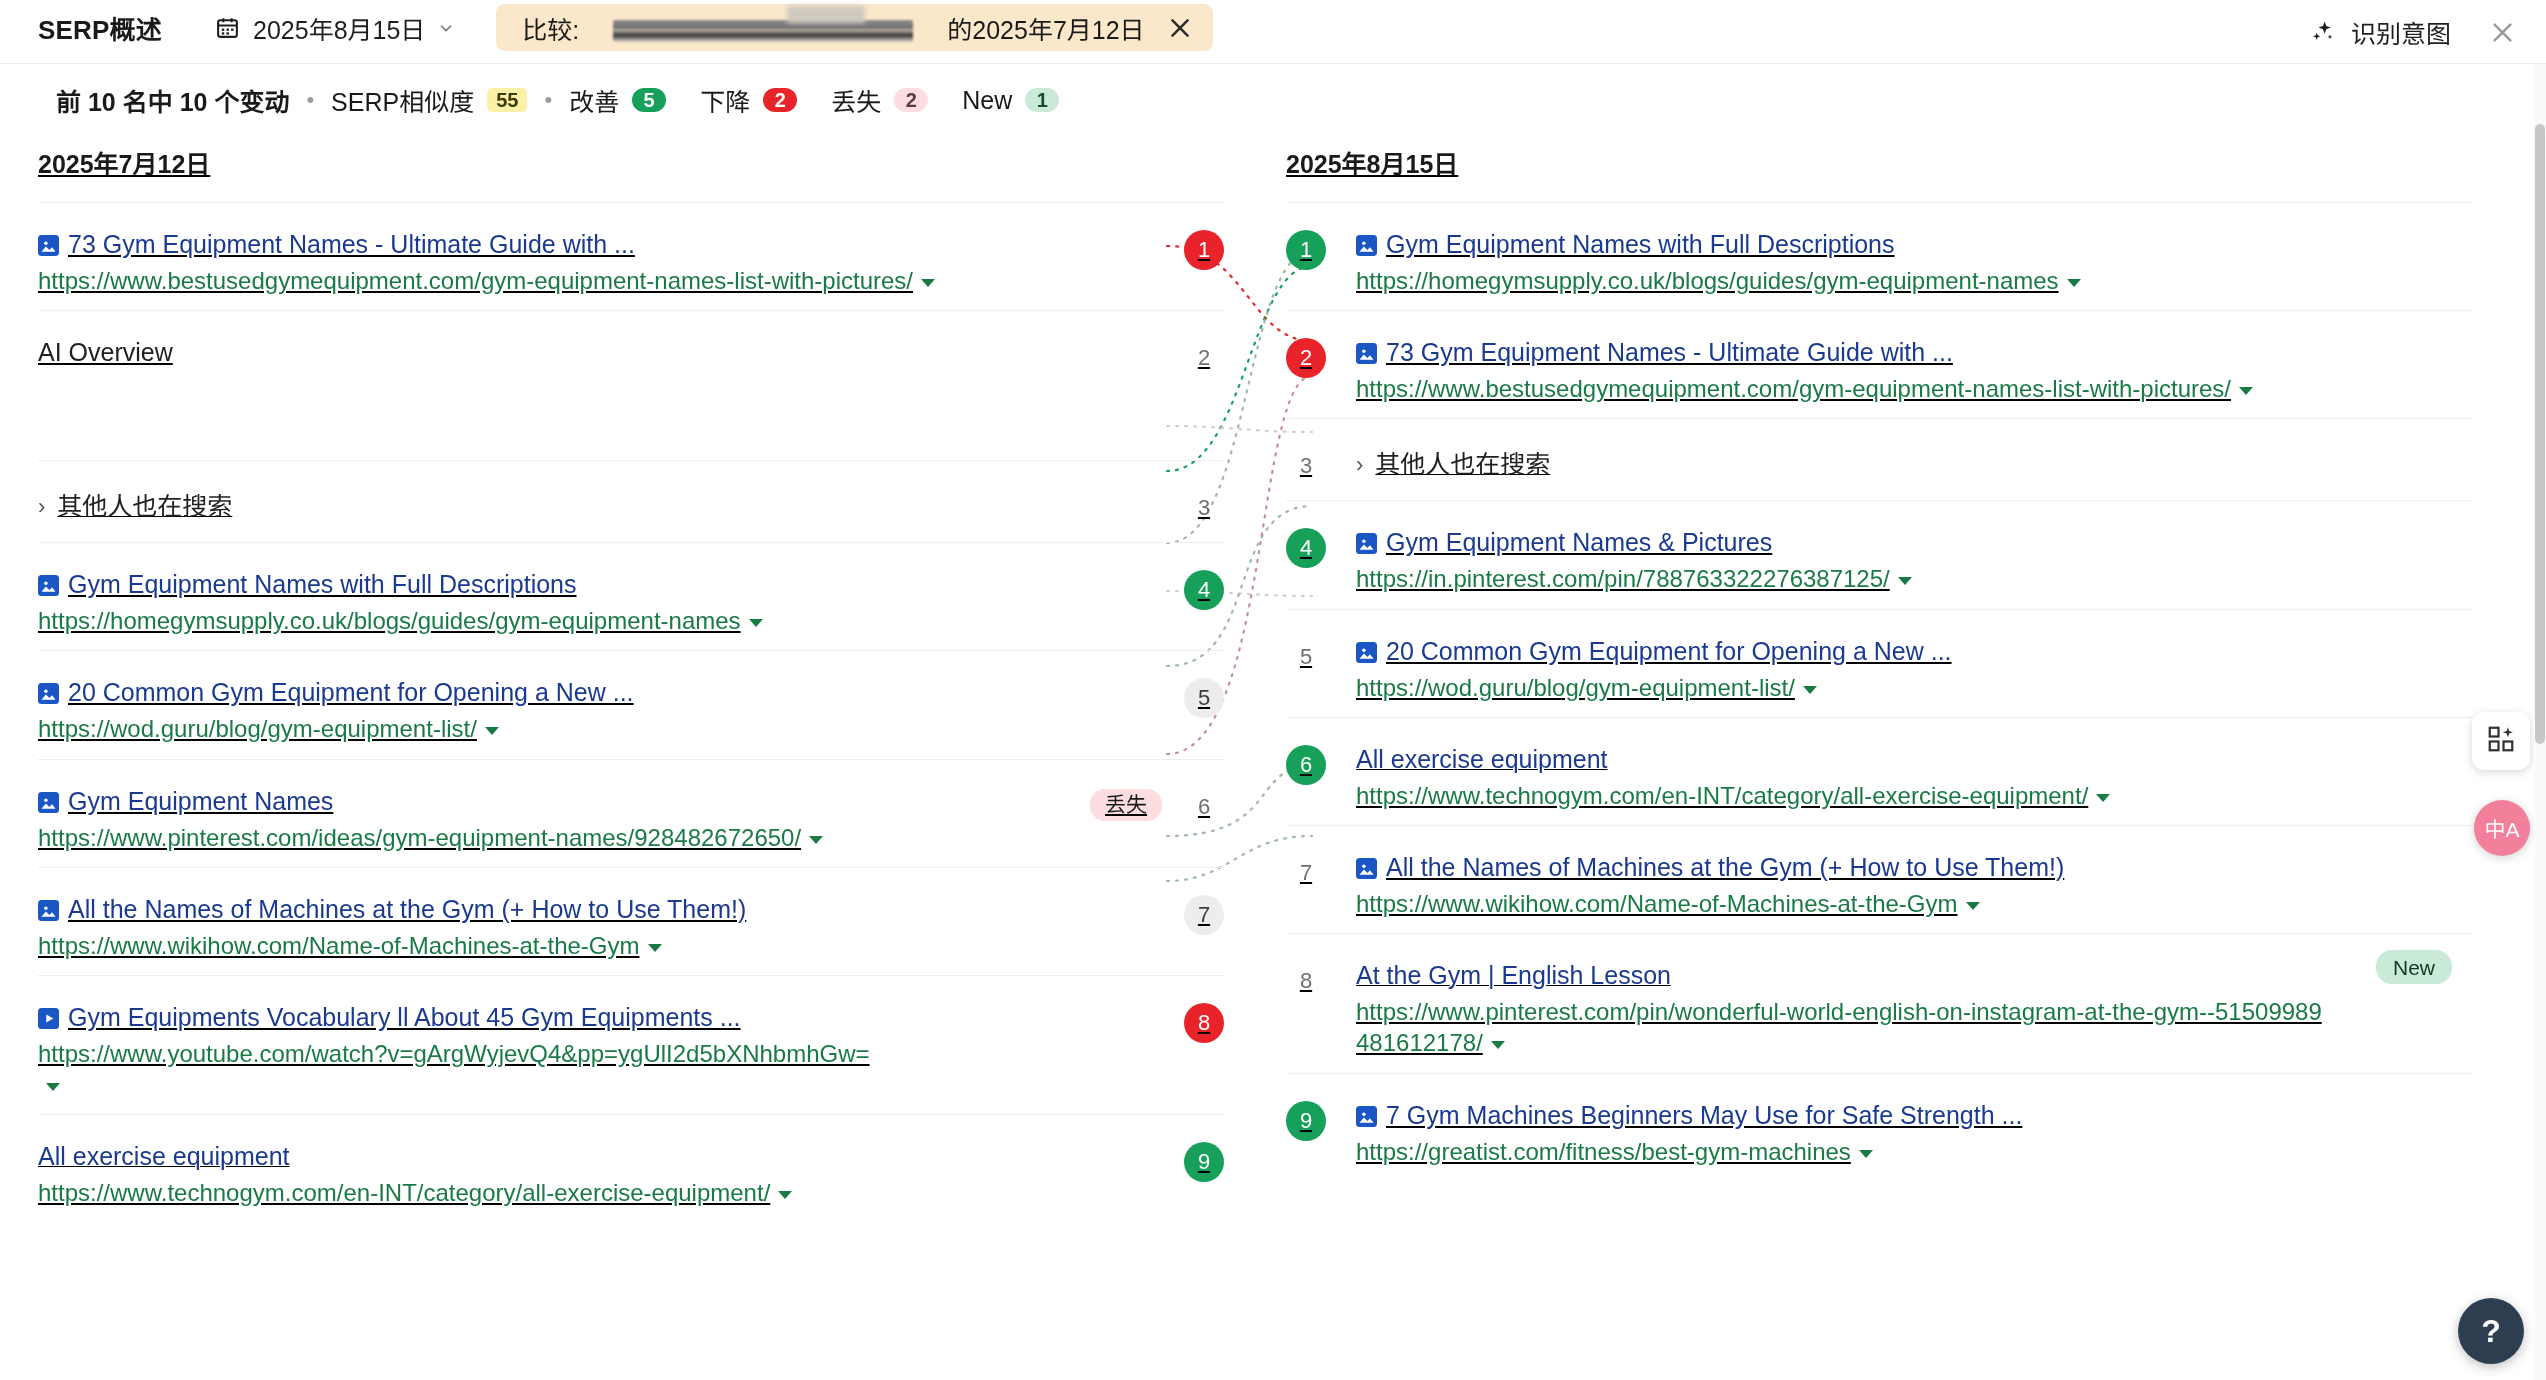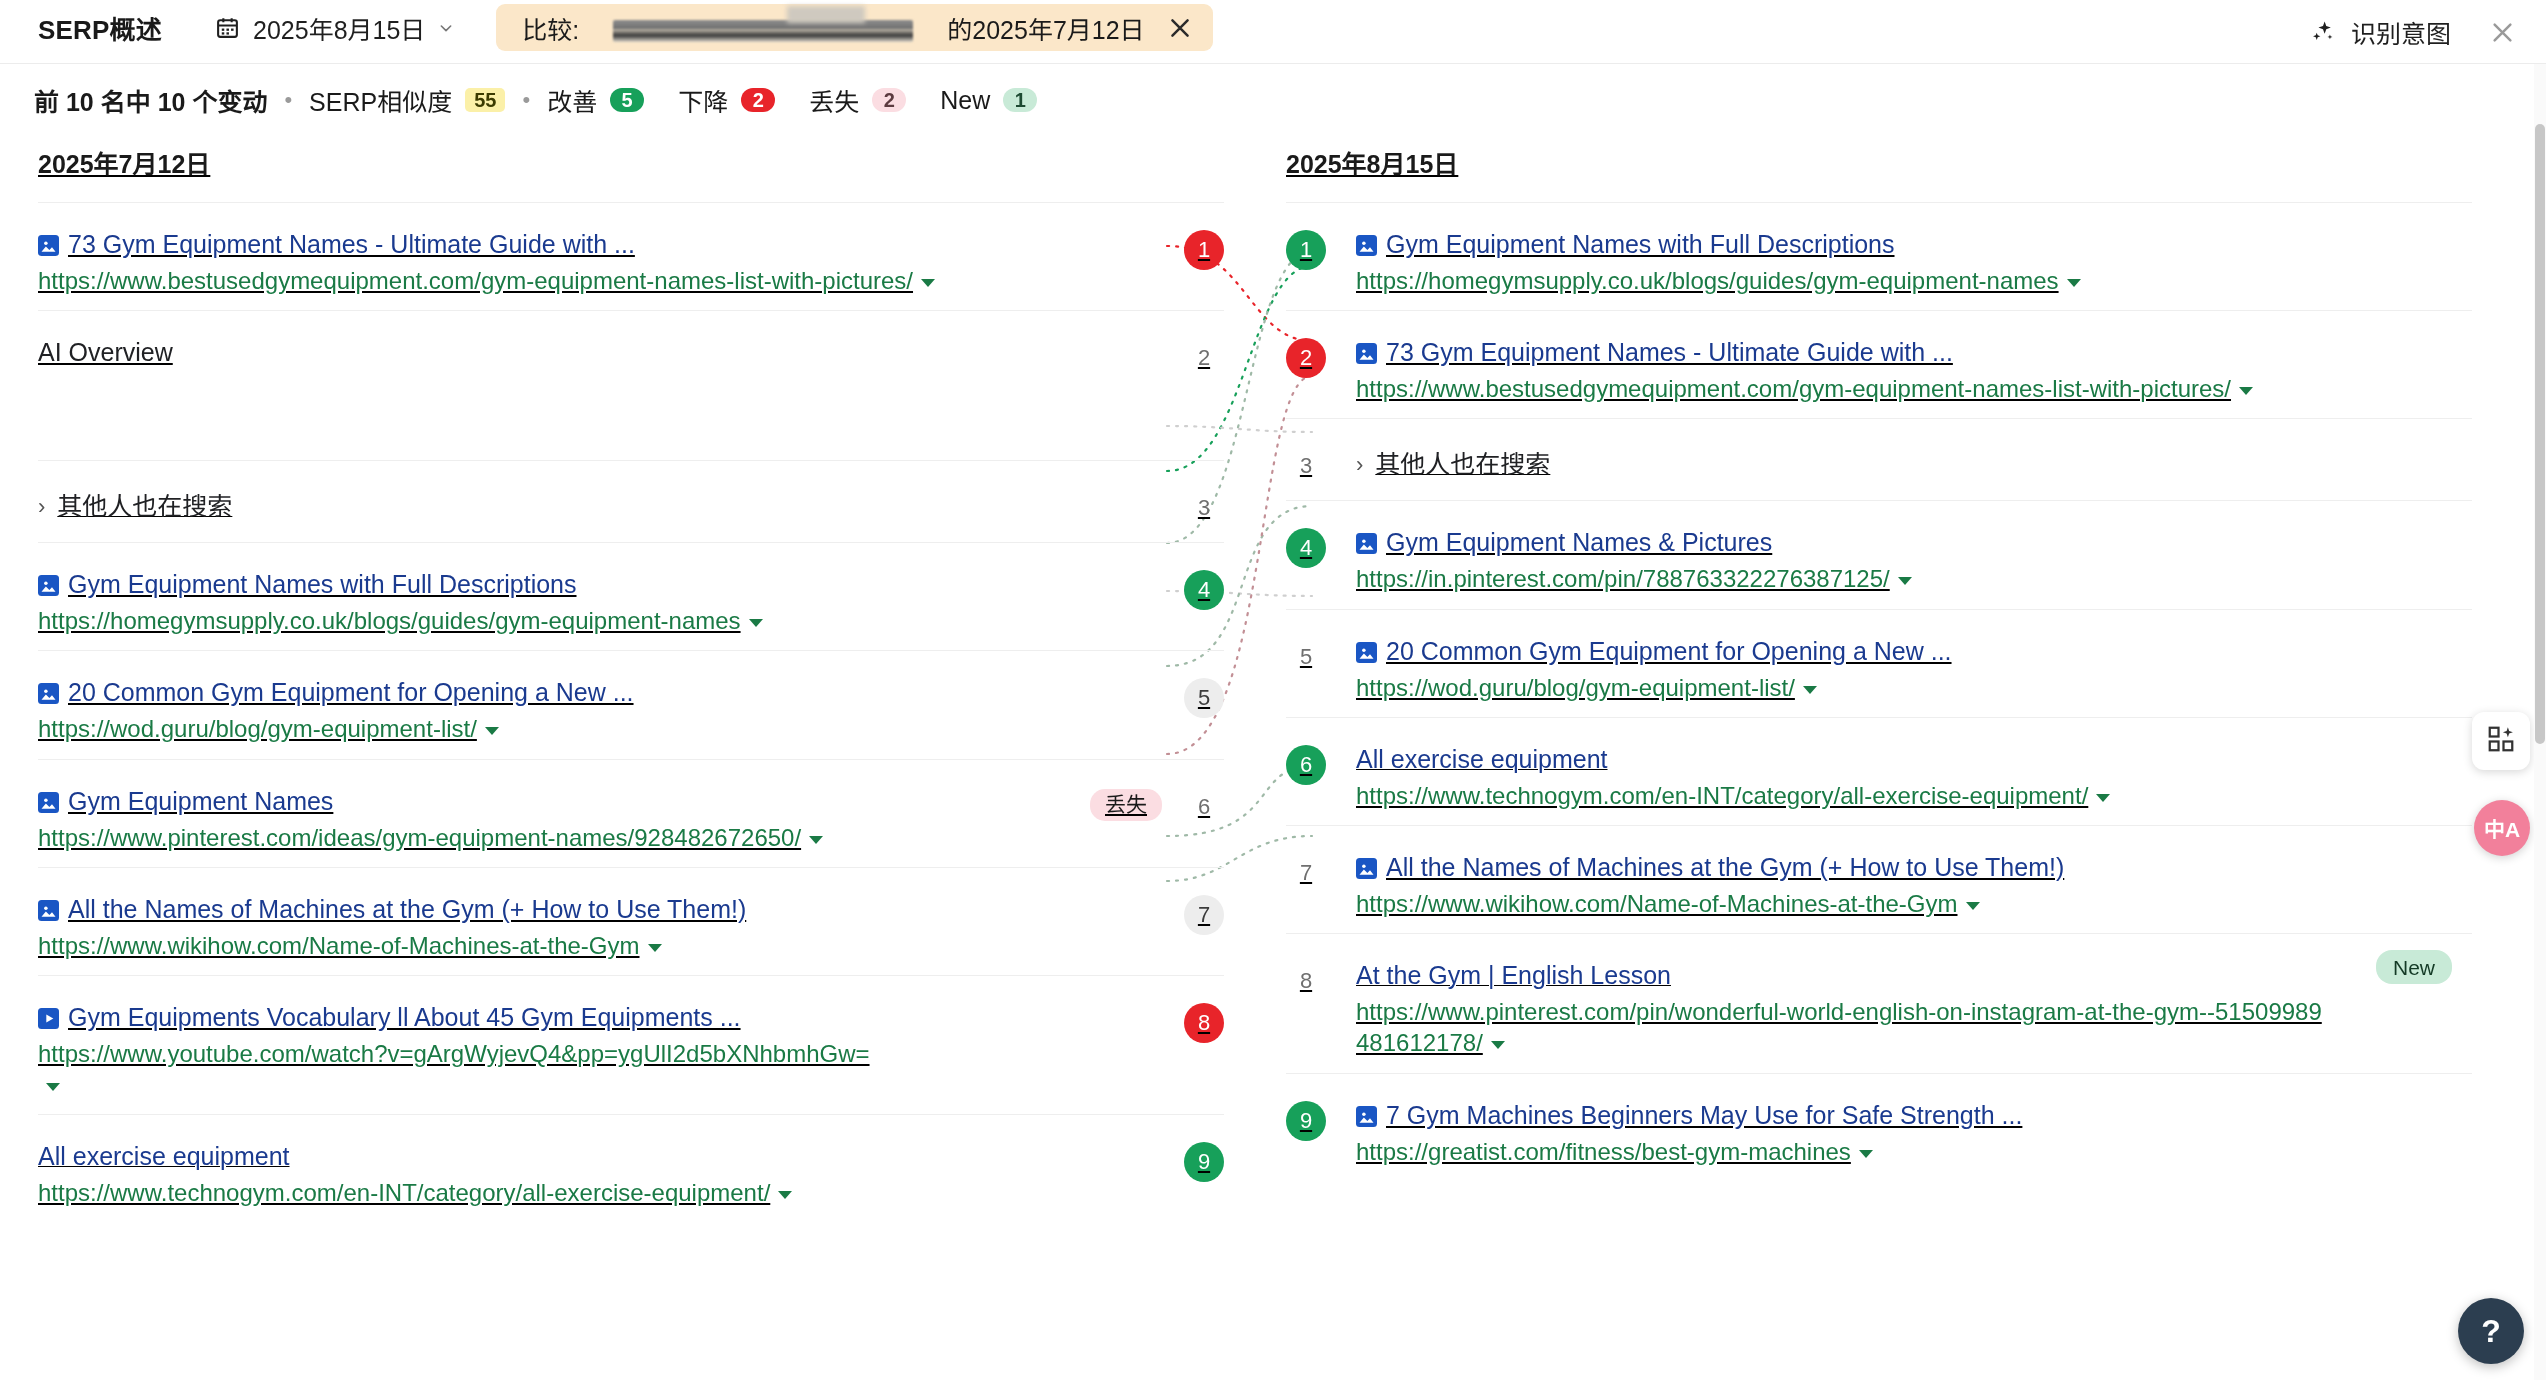--- a/index.html
+++ b/index.html
@@ -78,21 +78,21 @@
     display: flex; align-items: center; gap: 15px; cursor: pointer;
   }
   .sparkle-icon { width: 26px; height: 26px; display:block; }
   .intent-label { font-size: 25px; color: #1f1f1f; }
   .header-close { width: 27px; height: 27px; cursor: pointer; display:block; }
 
   
   .stats {
     display: flex; align-items: center;
     height: 72px;
-    padding-left: 34px;
+    padding-left: 56px;
     gap: 0;
     white-space: nowrap;
   }
   .stat-main { font-size: 25px; color: #1a1a1a; font-weight: 700; }
   .dot-sep { color: #9a9a9a; font-size: 22px; padding: 0 17px; }
   .stat-group { display: flex; align-items: center; gap: 13px; }
   .stat-label { font-size: 25px; color: #1a1a1a; }
   .chip {
     display: inline-flex; align-items: center; justify-content: center;
     min-width: 34px; height: 24px; padding: 0 9px;
@@ -192,21 +192,21 @@
   .float-widget {
     position: absolute; right: 16px;
     width: 58px; height: 58px; border-radius: 12px;
     background: #fff; box-shadow: 0 2px 10px rgba(0,0,0,.16);
     display:flex; align-items:center; justify-content:center; cursor:pointer;
   }
   .fw-grid { top: 712px; }
   .fw-trans {
     top: 800px; width: 56px; height: 56px; border-radius: 50%;
     background: #f2809b; box-shadow: 0 2px 10px rgba(0,0,0,.18);
-    color:#fff; font-size: 21px; font-weight:700;
+    color:#fff; font-size: 21px; font-weight:400;
   }
   .help-fab {
     position:absolute; right: 22px; bottom: 16px;
     width: 66px; height: 66px; border-radius: 50%;
     background:#2c3e50; color:#fff;
     display:flex; align-items:center; justify-content:center;
     font-size: 32px; font-weight: 700; cursor:pointer;
     box-shadow: 0 3px 12px rgba(0,0,0,.25);
   }
   

